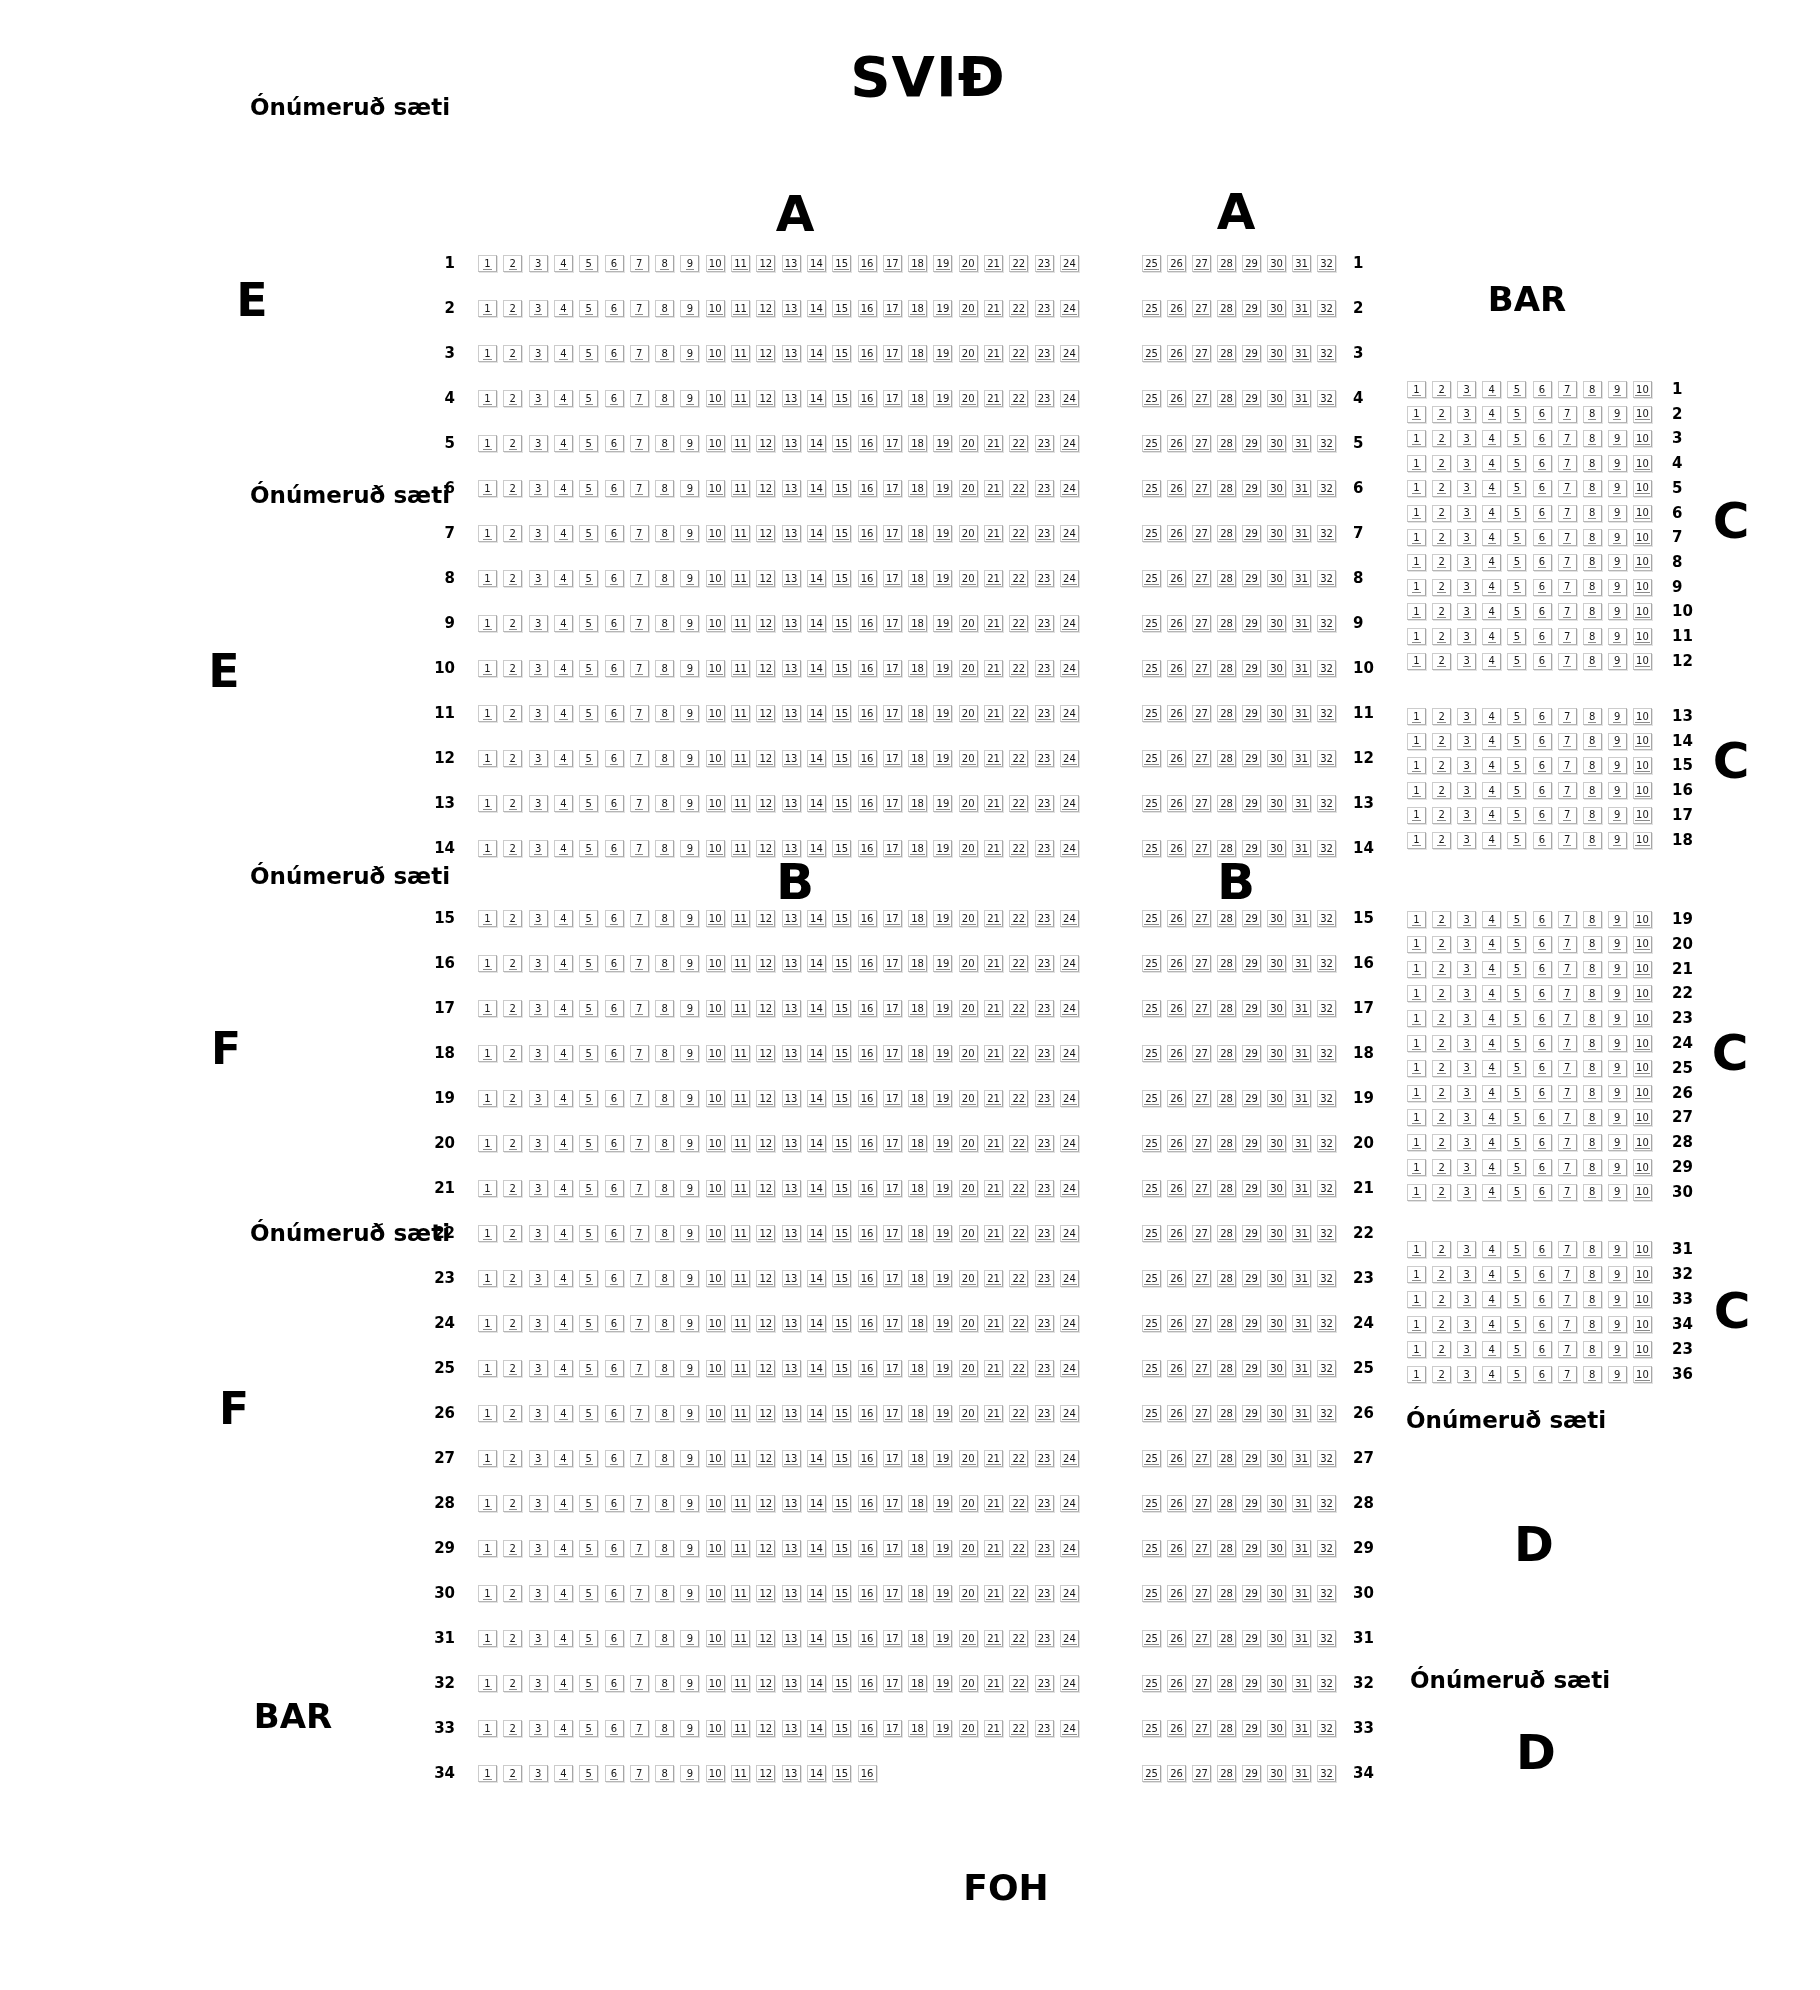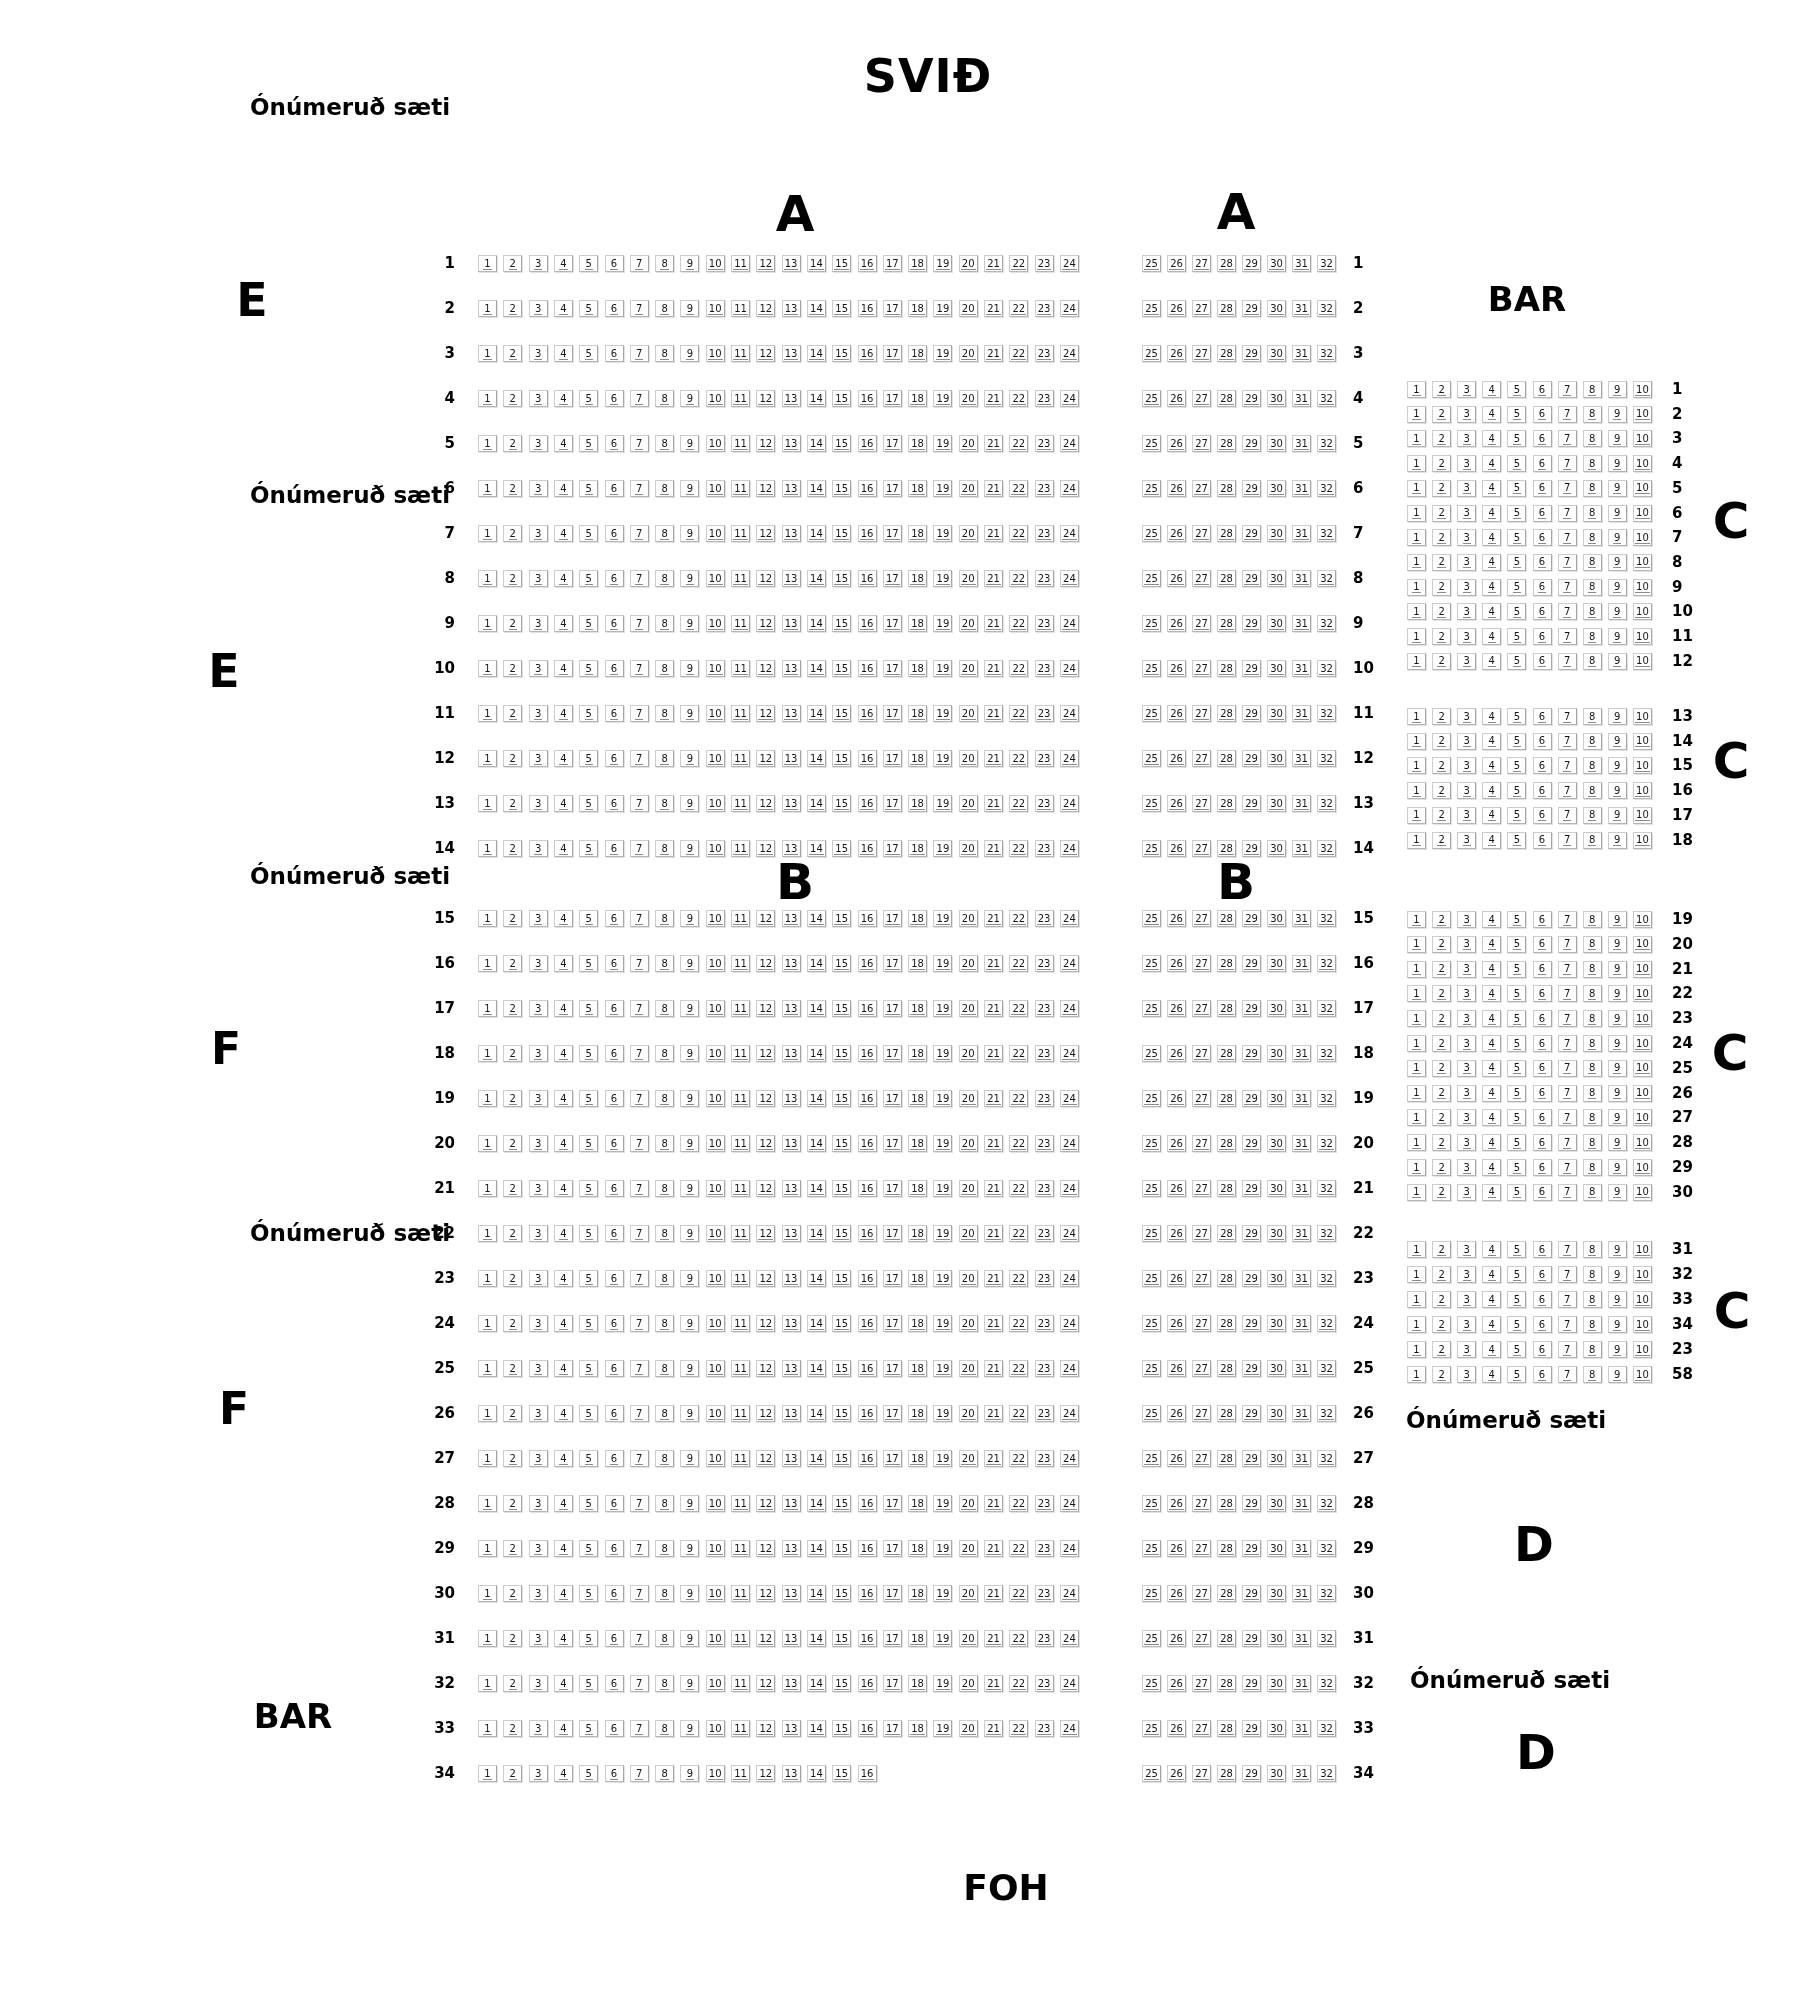--- a/index.html
+++ b/index.html
@@ -3,21 +3,21 @@
 <meta charset="utf-8">
 <style>
   html,body{margin:0;padding:0;background:#fff;}
   body{font-family:"DejaVu Sans","Liberation Sans",sans-serif;}
   .canvas{position:relative;width:1820px;height:1990px;background:#ffffff;overflow:hidden;}
 
   .lbl{position:absolute;color:#000;white-space:nowrap;}
   .centered{transform:translate(-50%,-50%);}
   .vcent{transform:translateY(-50%);}
 
-  .title-lbl{font-size:46px;font-weight:bold;letter-spacing:1px;}
+  .title-lbl{font-size:56px;font-weight:bold;letter-spacing:1px;}
   .section-letter{font-weight:bold;}
   .sz50{font-size:50px;}
   .sz48{font-size:48px;}
   .sz46{font-size:46px;}
   .sz44{font-size:44px;}
   .onr{font-size:23px;font-weight:bold;}
   .bar-lbl{font-size:34px;font-weight:bold;}
   .foh-lbl{font-size:36px;font-weight:bold;}
 
   .row-num{position:absolute;font-size:15px;line-height:17px;font-weight:bold;color:#000;}
@@ -4453,21 +4453,21 @@
       </div>
       <div class="seat" style="left: 1582.7px; top: 1341px;">
         <span>8</span>
       </div>
       <div class="seat" style="left: 1607.8px; top: 1341px;">
         <span>9</span>
       </div>
       <div class="seat" style="left: 1632.9px; top: 1341px;">
         <span>10</span>
       </div>
-      <div class="row-num" style="left: 1672px; width: 40px; top: 1366px; text-align: left;">58</div>
+      <div class="row-num" style="left: 1672px; width: 40px; top: 1366px; text-align: left;">36</div>
       <div class="seat" style="left: 1407px; top: 1366px;">
         <span>1</span>
       </div>
       <div class="seat" style="left: 1432.1px; top: 1366px;">
         <span>2</span>
       </div>
       <div class="seat" style="left: 1457.2px; top: 1366px;">
         <span>3</span>
       </div>
       <div class="seat" style="left: 1482.3px; top: 1366px;">

